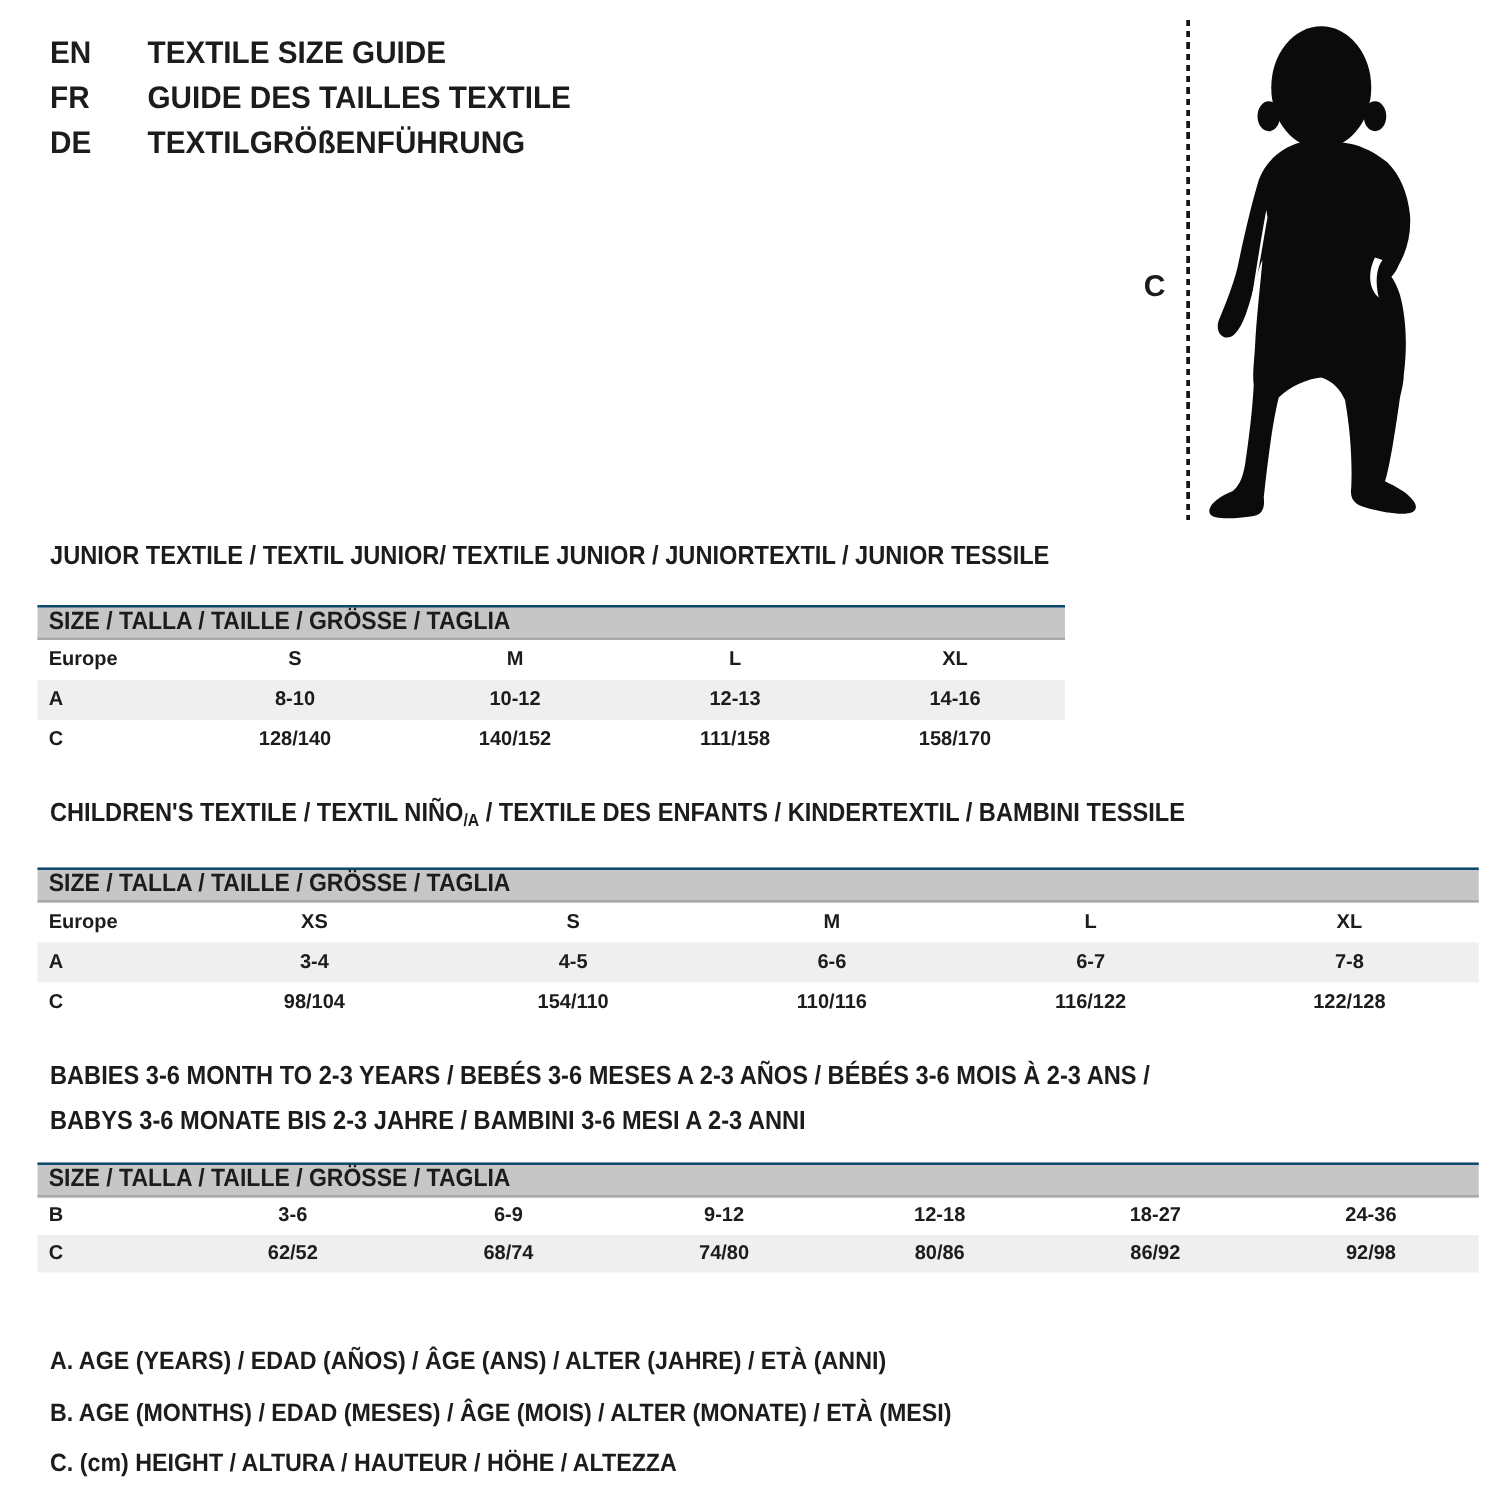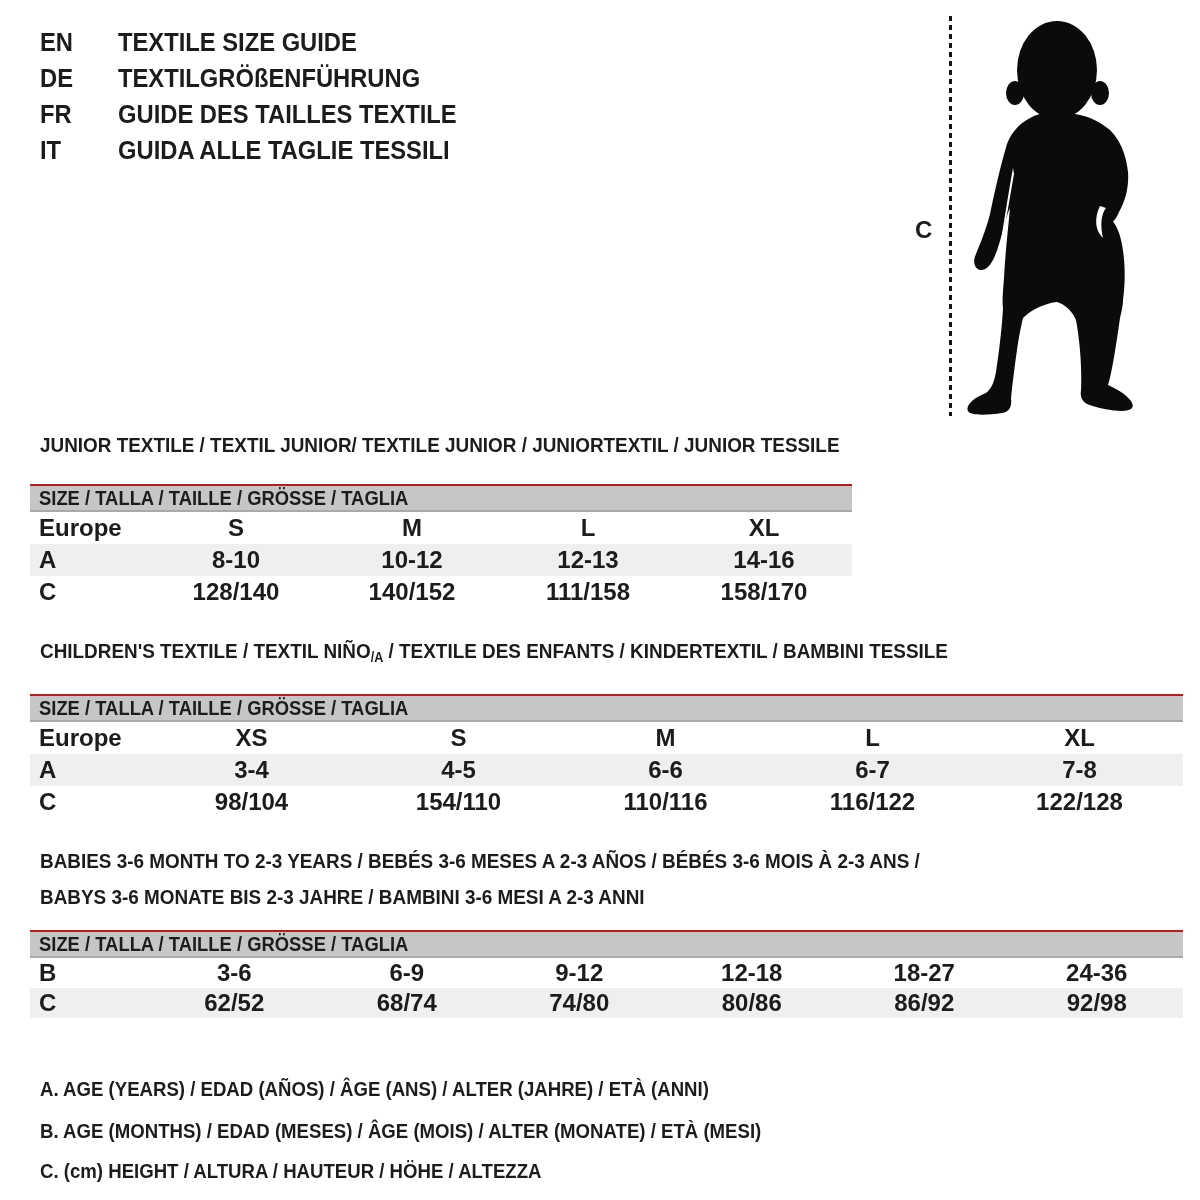--- a/index.html
+++ b/index.html
@@ -35,25 +35,25 @@
     transform:scaleX(0.9); transform-origin:left center; white-space:nowrap;
   }
   .title-sub { font-size:14px; vertical-align:-4px; }
 
   
   .size-table { position:absolute; left:30px; }
   .size-table.w-junior { width:822px; }
   .size-table.w-wide { width:1153px; }
   .table-header {
     height:28px; background:#c6c6c6;
-    border-top:2px solid #b91c1c; border-bottom:2px solid #a9a9a9;
-    display:flex; align-items:flex-end; padding-left:9px;
+    border-top:2px solid #0c4a6e; border-bottom:2px solid #a9a9a9;
+    display:flex; align-items:flex-start; padding-left:9px;
     font-weight:bold; font-size:20px;
   }
-  .t-row { display:flex; align-items:center; font-weight:bold; font-size:24px; }
+  .t-row { display:flex; align-items:center; font-weight:bold; font-size:16px; }
   .t-row.h32 { height:32px; }
   .t-row.h30 { height:30px; }
   .t-row.shaded { background:#efefef; }
   .t-label { width:118px; padding-left:9px; text-align:left; }
   .t-cell { flex:1; text-align:center; }
 
   
   .footnote {
     position:absolute; left:40px; font-weight:bold; font-size:20px;
     transform:scaleX(0.93); transform-origin:left center; white-space:nowrap;
@@ -63,30 +63,26 @@
 <body>
 
 <div class="page">
 
   <div class="lang-block">
     <div class="lang-row">
       <span class="lang-code">EN</span>
       <span class="lang-title">TEXTILE SIZE GUIDE</span>
     </div>
     <div class="lang-row">
-      <span class="lang-code">DE</span>
-      <span class="lang-title">TEXTILGRÖßENFÜHRUNG</span>
-    </div>
-    <div class="lang-row">
       <span class="lang-code">FR</span>
       <span class="lang-title">GUIDE DES TAILLES TEXTILE</span>
     </div>
     <div class="lang-row">
-      <span class="lang-code">IT</span>
-      <span class="lang-title">GUIDA ALLE TAGLIE TESSILI</span>
+      <span class="lang-code">DE</span>
+      <span class="lang-title">TEXTILGRÖßENFÜHRUNG</span>
     </div>
   </div>
 
   <div class="height-line"></div>
   <div class="height-label">C</div>
   <svg class="silhouette" width="185" height="400" viewBox="0 0 185 400">
     <g fill="#0b0b0b">
       <ellipse cx="97" cy="54" rx="40" ry="49"></ellipse>
       <ellipse cx="55" cy="77" rx="9" ry="12"></ellipse>
       <ellipse cx="140" cy="77" rx="9" ry="12"></ellipse>

